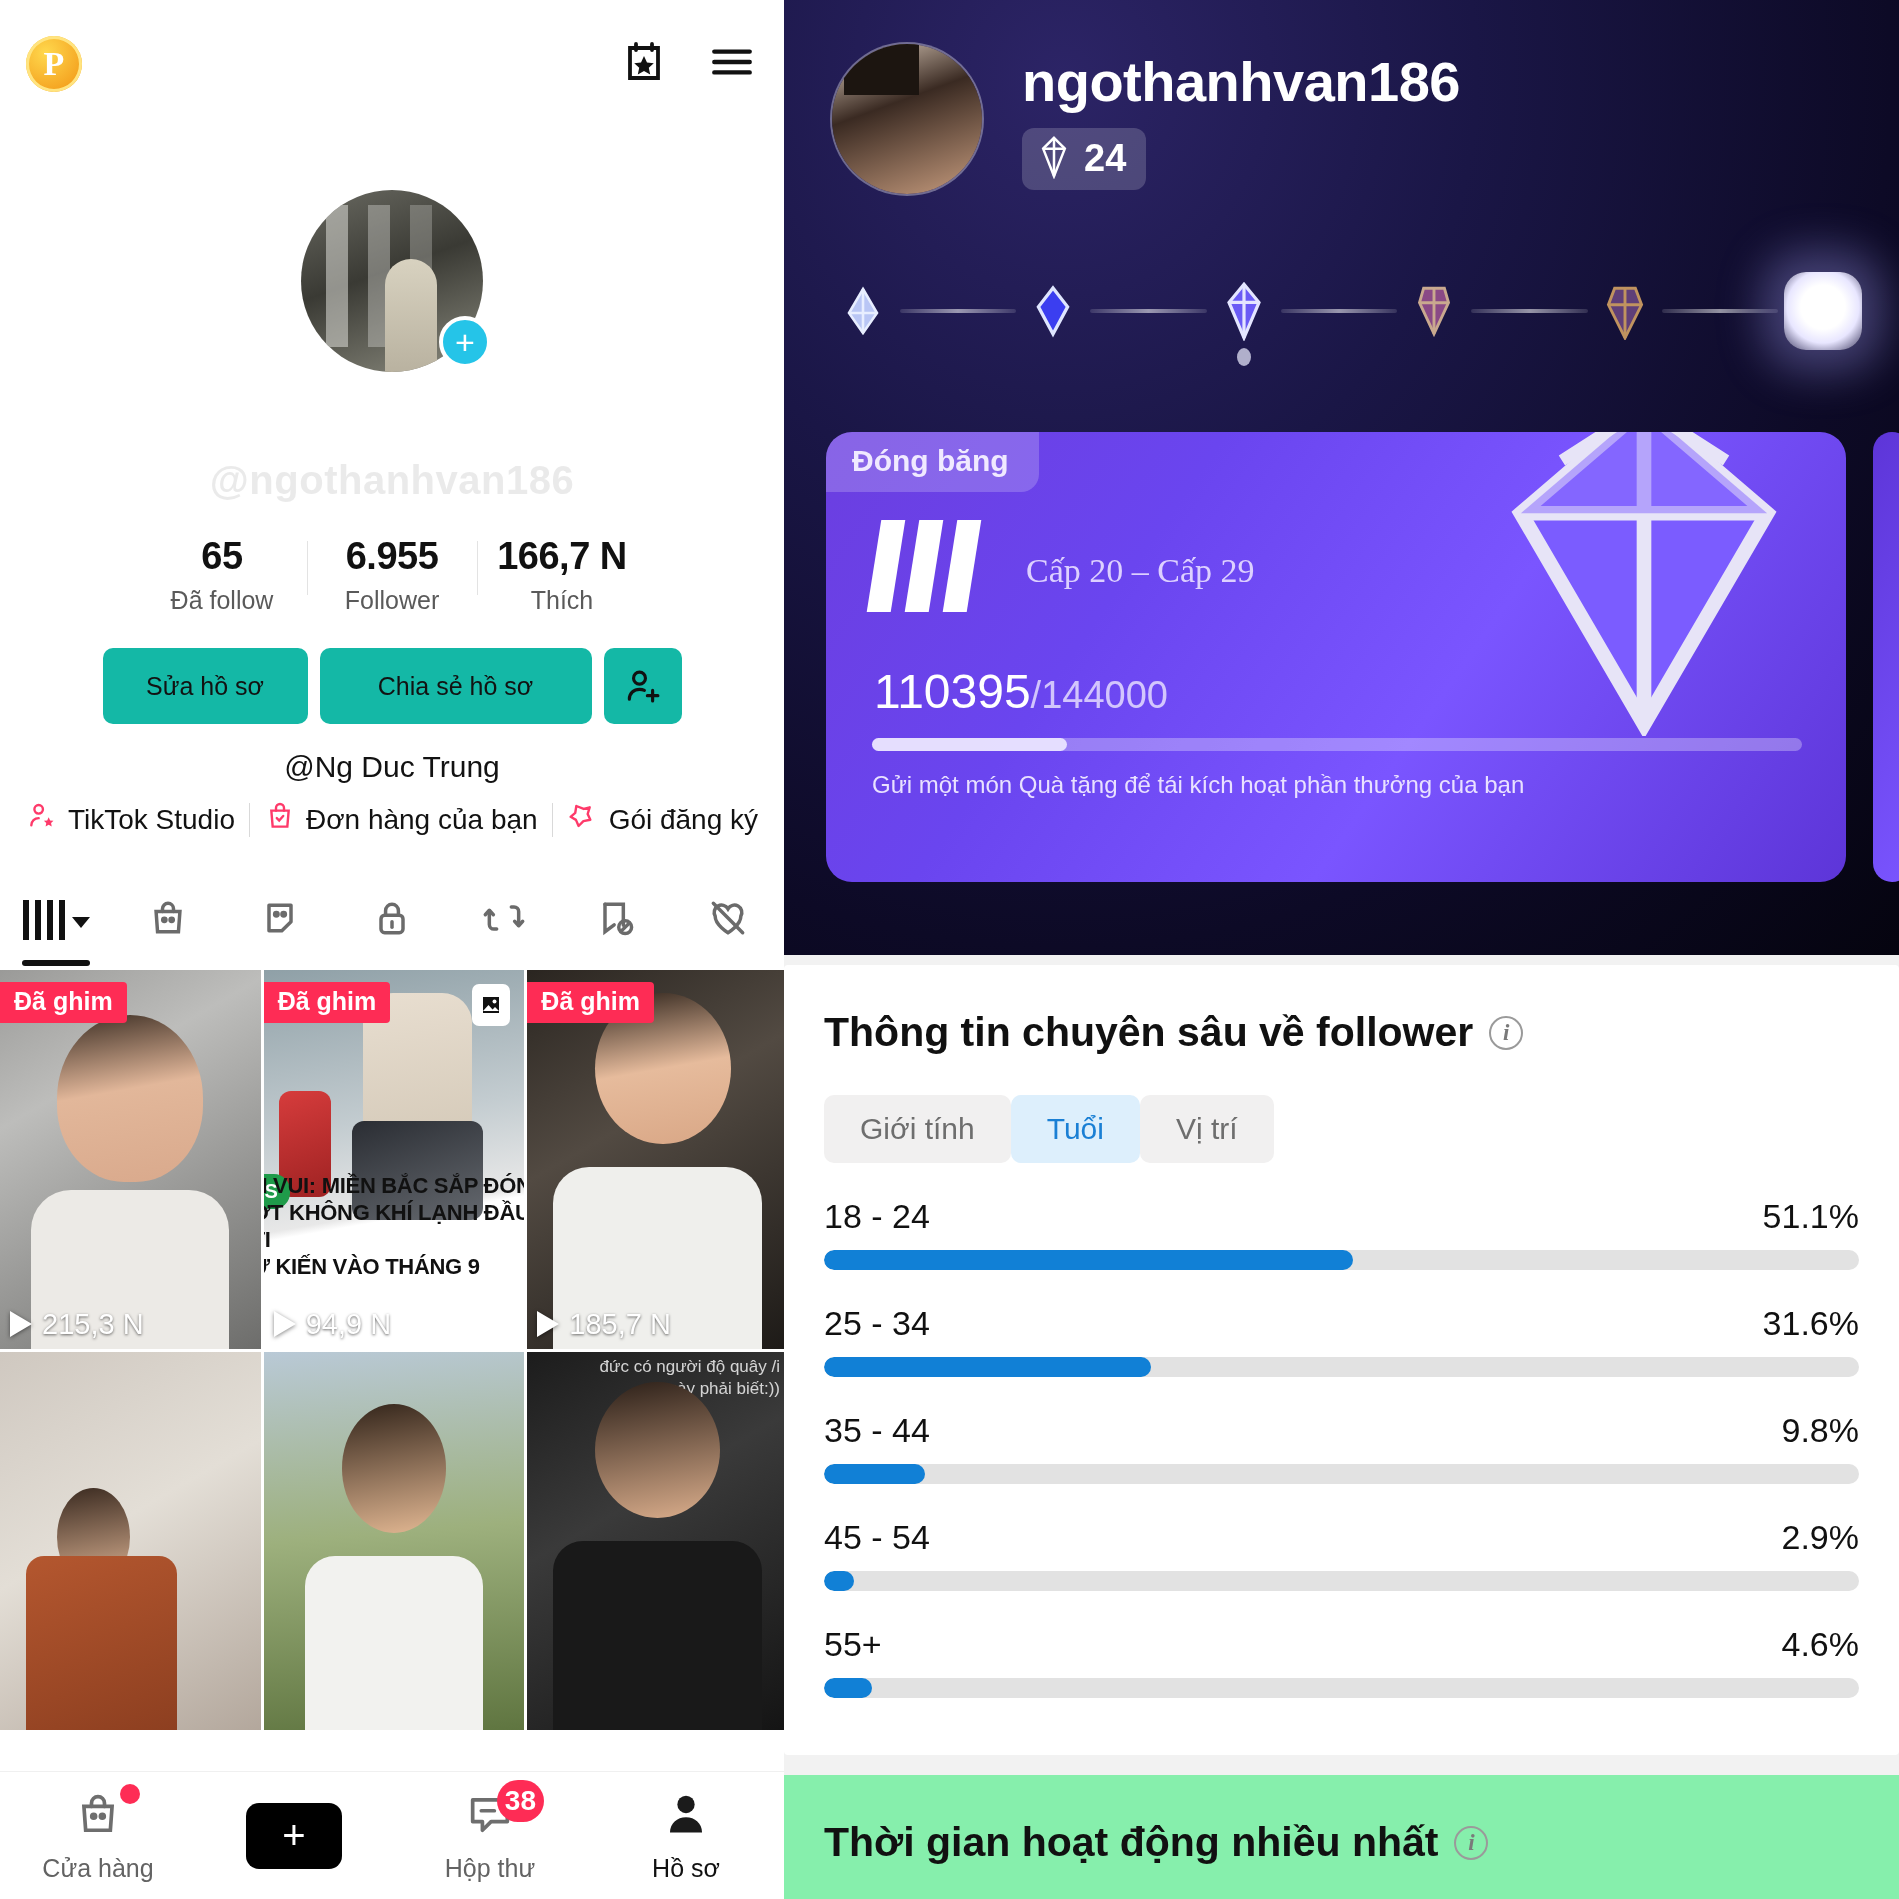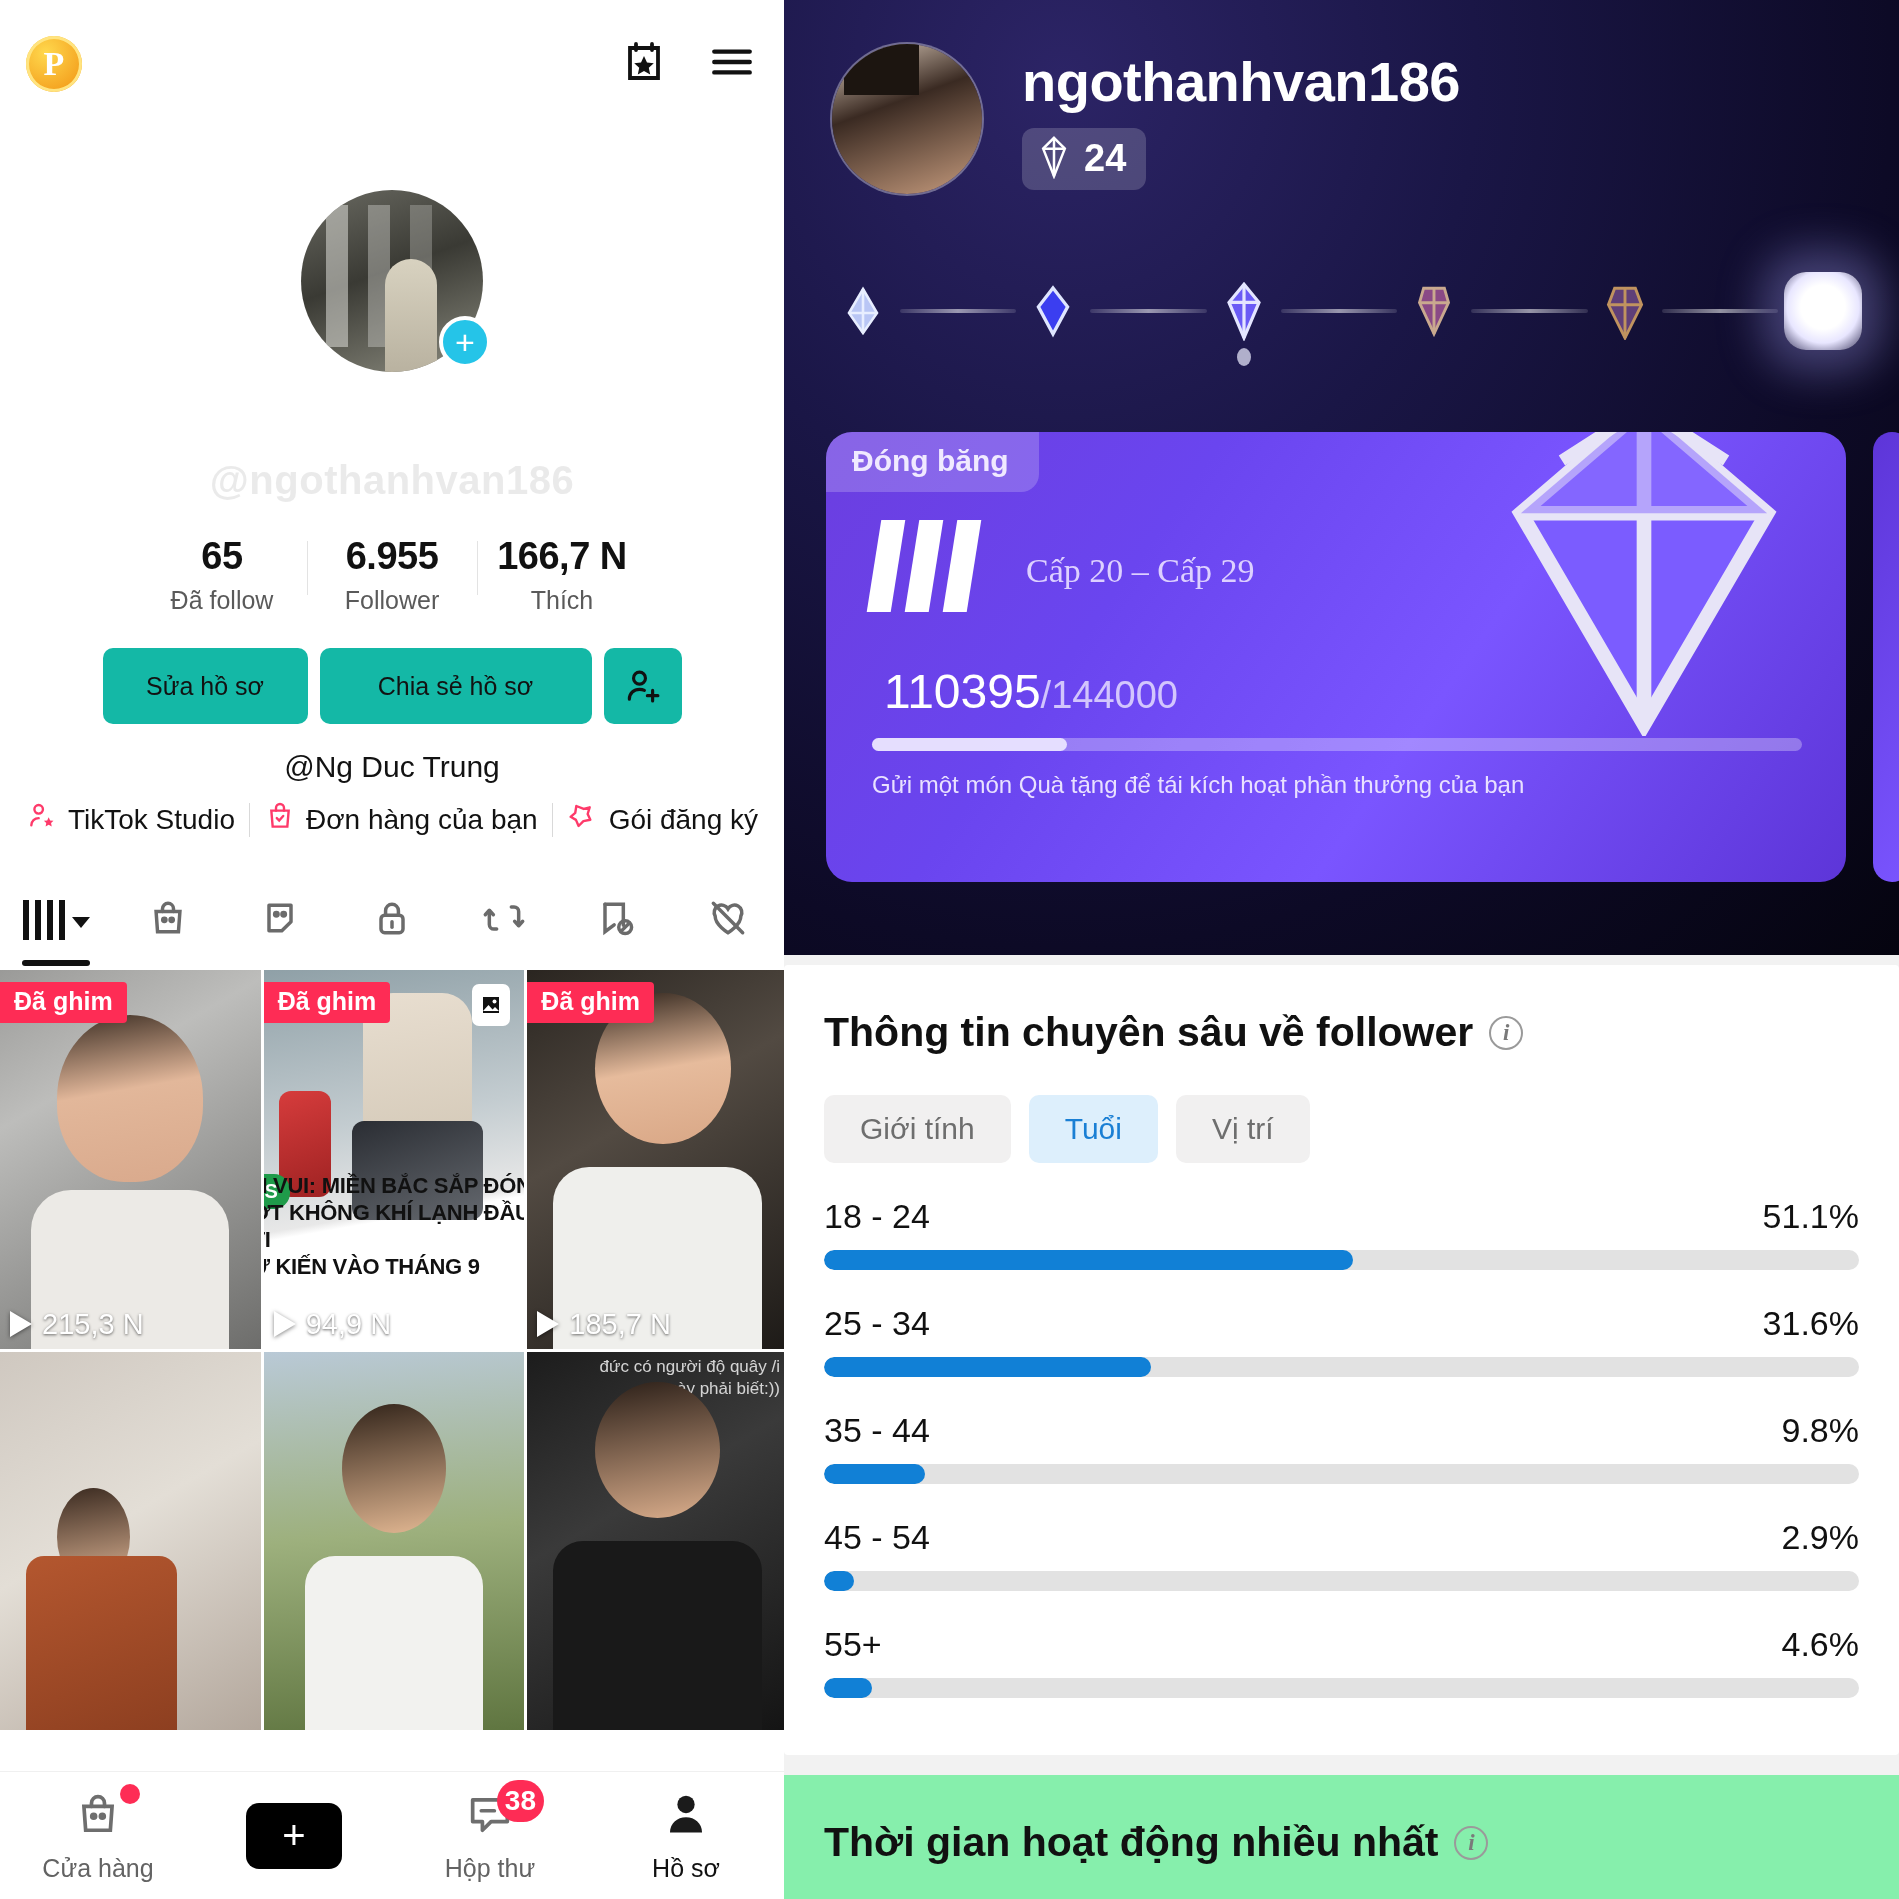--- a/index.html
+++ b/index.html
@@ -232,37 +232,37 @@
     position:absolute; top:0; left:0; background: rgba(255,255,255,.20);
     color:#f0eaff; font-size:30px; font-weight:600; padding: 12px 30px 14px 26px;
     border-radius: 0 0 18px 0;
   }
   .card-bars { position:absolute; top: 88px; left: 48px; display:flex; gap:14px; transform: skewX(-9deg); }
   .card-bars i { display:block; width:24px; height: 92px; background:#fff; }
   .card-range { position:absolute; top: 120px; left: 200px; color:#ddd0ff; font-size: 34px; font-family: Liberation Serif, serif; }
   .card-gem {
     position:absolute; right: 52px; top: -36px; width: 300px; height: 340px;
   }
-  .card-prog-num { position:absolute; left: 58px; top: 232px; color:#e5dcff; font-size: 44px; }
+  .card-prog-num { position:absolute; left: 48px; top: 232px; color:#e5dcff; font-size: 44px; }
   .card-prog-num b { color:#fff; font-weight: 500; font-size: 48px;}
   .card-prog-num .den { font-size: 38px; opacity:.85; }
   .prog-track { position:absolute; left: 46px; top: 306px; width: 930px; height: 13px; border-radius: 7px; background: rgba(255,255,255,.3);}
   .prog-fill { height: 13px; border-radius: 7px; background: rgba(235,230,255,.92); }
   .card-desc { position:absolute; left: 46px; top: 336px; width: 930px; color:#e9e1ff; font-size: 24px; line-height:1.45;}
 
   .insights {
     position: absolute; top: 965px; left: 0; width: 1115px; height: 790px;
     background: #fff; border-radius: 4px;
   }
   .ins-title {
     position: absolute; top: 44px; left: 40px;
     font-size: 41px; font-weight: bold; color: #111;
     display: flex; align-items: center; gap: 16px;
   }
-  .seg-row { position:absolute; top: 130px; left: 40px; display:flex; gap:18px; }
+  .seg-row { position:absolute; top: 130px; left: 40px; display:flex; }
   .seg {
     height: 68px; border-radius: 10px; background:#f1f0f0; color:#6e6e6e;
     font-size: 30px; display:flex;align-items:center;justify-content:center;
     padding: 0 36px;
   }
   .seg.on { background:#ddeffc; color:#1a7fd4; }
   .rows { position:absolute; top: 232px; left: 40px; width: 1035px; }
   .arow { margin-bottom: 34px; }
   .arow-top { display:flex; justify-content:space-between; align-items:baseline; }
   .arow-lbl { font-size: 34px; color:#111; }

